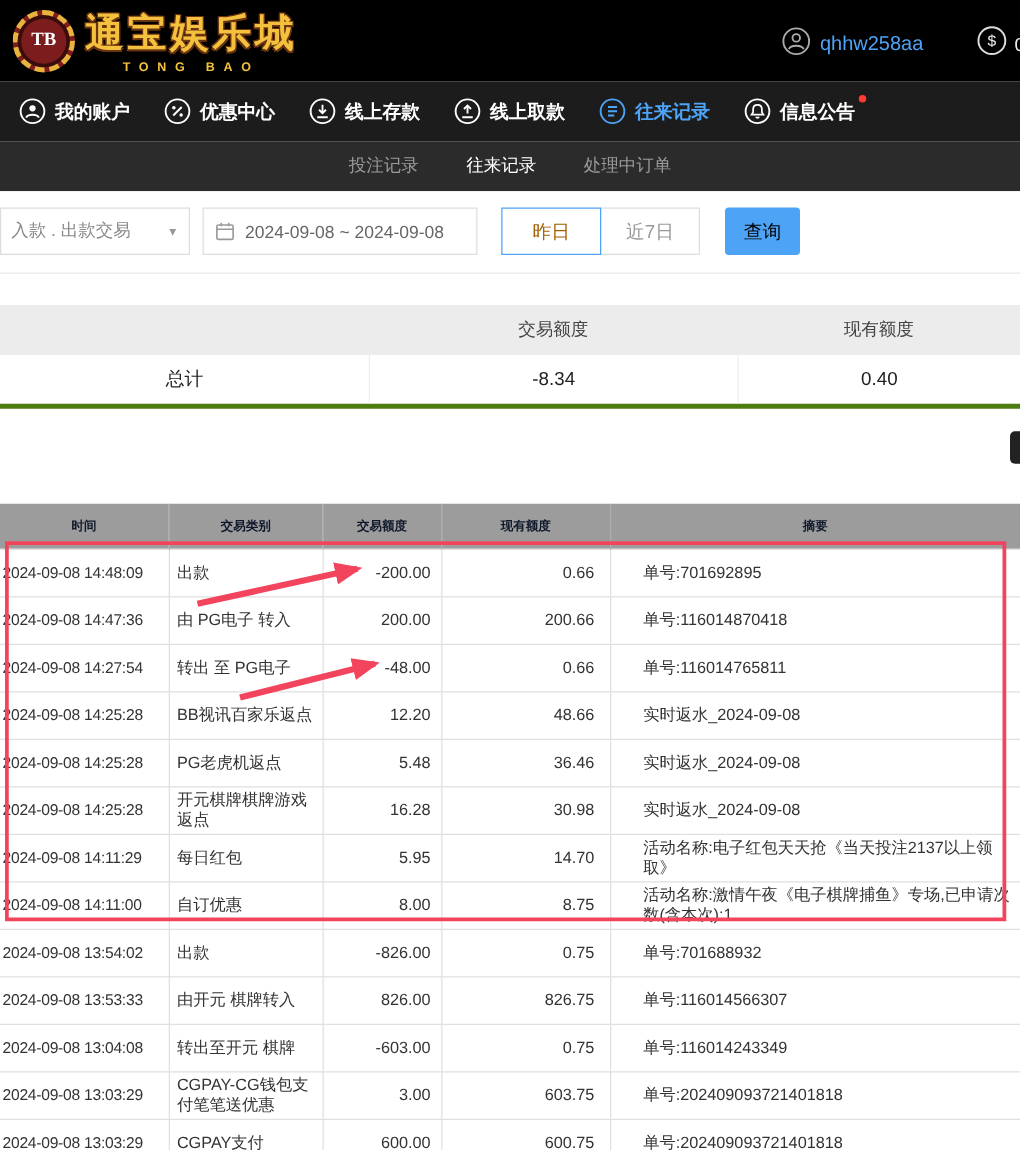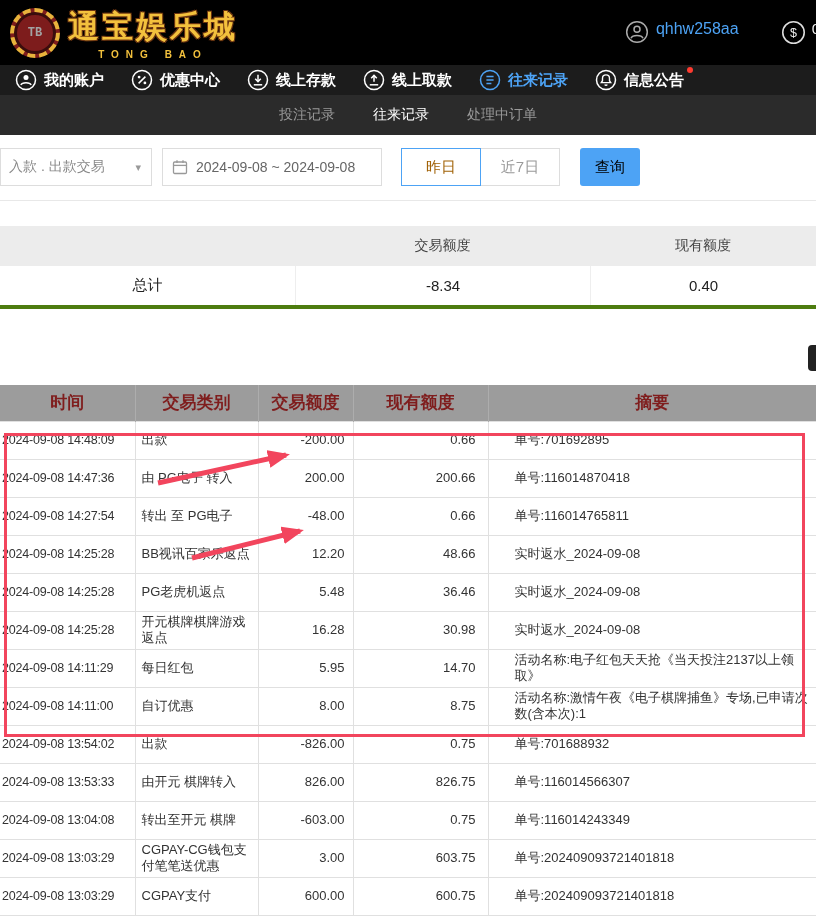--- a/index.html
+++ b/index.html
@@ -7,33 +7,33 @@
     font-family:"Liberation Sans","DejaVu Sans",sans-serif; }
   .page { position:relative; width:816px; height:920px; }
 
   
   .topbar { height:65px; background:#000; display:flex; align-items:center;
     justify-content:space-between; padding:0 0 0 10px; }
   .logo { display:flex; align-items:center; gap:8px; }
   .chip { width:50px; height:50px; border-radius:50%; background:#7d1c1c;
     border:4px dashed #e8b33c; box-shadow:inset 0 0 0 3px #3a0d0d;
     display:flex; align-items:center; justify-content:center; }
-  .chip span { color:#a3a3a3; font-weight:bold; font-size:12px; font-family:Liberation Mono, monospace; }
+  .chip span { color:#ffffff; font-weight:bold; font-size:15px; font-family:Liberation Serif, serif; }
   .brand { display:flex; flex-direction:column; align-items:center; }
   .brand-cn { color:#f3c13d; font-size:31px; font-weight:900; letter-spacing:3px;
     text-shadow:1px 1px 0 #6b3410, -1px 1px 0 #6b3410, 1px -1px 0 #6b3410, -1px -1px 0 #6b3410; }
   .brand-en { color:#f3c13d; font-size:10px; letter-spacing:7px; font-weight:bold; margin-top:1px; }
-  .user-area { display:flex; align-items:flex-start; }
+  .user-area { display:flex; align-items:flex-end; }
   .user-icon { width:24px; height:24px; margin-right:7px; }
   .username { color:#4da3f5; font-size:16px; }
   .wallet-icon { width:25px; height:25px; margin-left:42px; margin-right:6px; }
   .balance { color:#eee; font-size:15px; margin-right:-4px; }
 
   
-  .mainnav { height:30px; background:#1c1c1c; display:flex; align-items:center;
+  .mainnav { height:48px; background:#1c1c1c; display:flex; align-items:center;
     gap:27px; padding:0 15px; }
   .nav-item { display:flex; align-items:center; gap:7px; color:#fff; font-size:15px;
     font-weight:bold; cursor:pointer; position:relative; }
   .nav-item.active { color:#4da3f5; }
   .navicon { width:22px; height:22px; display:inline-flex; }
   .nav-dot { position:absolute; right:-9px; top:-2px; width:6px; height:6px;
     border-radius:50%; background:#ff3b30; }
 
   
   .subnav { height:40px; background:#2b2b2b; display:flex; align-items:center;
@@ -71,21 +71,21 @@
   .sr-cell { display:flex; align-items:center; justify-content:center; color:#222;
     font-size:15px; }
   .sr-cell.c2, .sr-cell.c3 { border-left:1px solid #eee; }
 
   
   .side-widget { position:absolute; right:0; top:345px; width:8px; height:26px;
     background:#222; border-radius:4px 0 0 4px; cursor:pointer; }
 
   
   .tx-table { width:816px; margin-top:76px; border-collapse:collapse; table-layout:fixed; }
-  .tx-table th { background:#9c9c9c; color:#7f1d1d; font-size:17px; font-weight:bold;
+  .tx-table th { background:#9c9c9c; color:#0f172a; font-size:10px; font-weight:bold;
     height:36px; border-right:1px solid #adadad; }
   .tx-table th:last-child { border-right:none; }
   .tx-table td { height:38px; border:1px solid #e0e0e0; border-left:none;
     color:#333; font-size:13px; padding:2px 0; line-height:16px; overflow:hidden; }
   .tx-table td:last-child { border-right:none; }
   .tx-table tr td:first-child { border-left:none; }
   td.c-time { font-size:12.5px; letter-spacing:-0.2px; white-space:nowrap; padding-left:2px; }
   td.c-type { padding-left:6px; }
   td.c-amount { text-align:right; padding-right:8px;margin-left:40px; }
   td.c-balance { text-align:right; padding-right:12px; }

